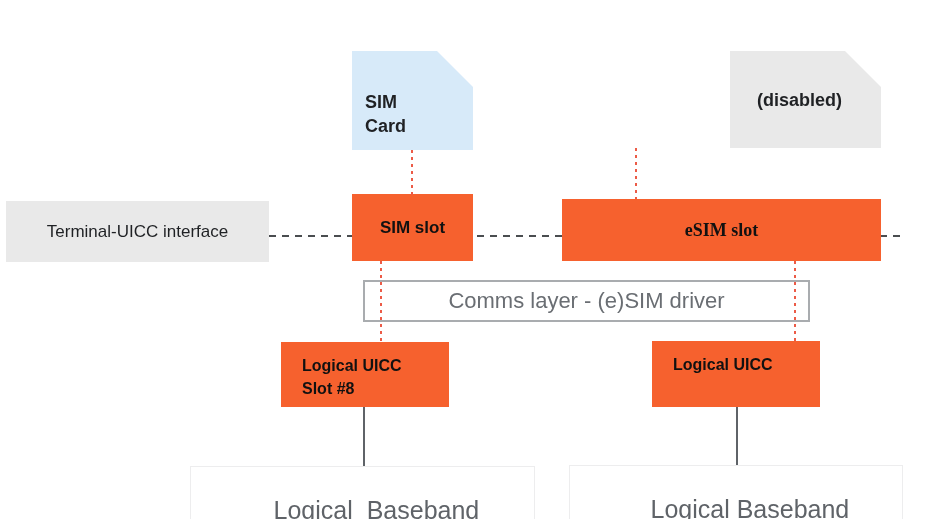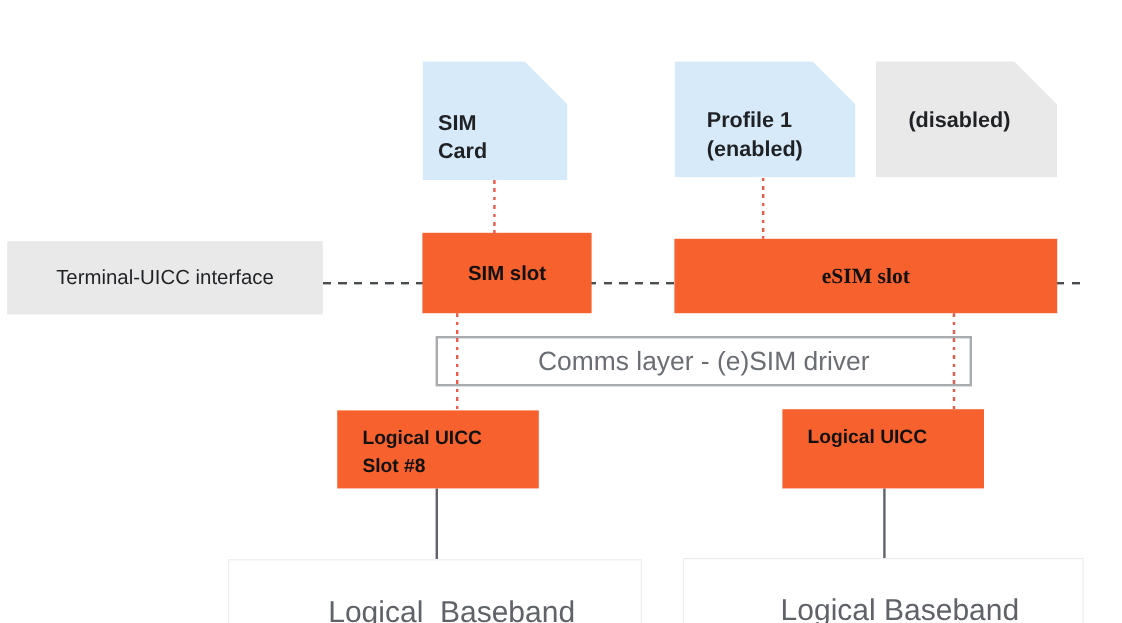--- a/index.html
+++ b/index.html
@@ -29,21 +29,21 @@
   .terminal{
     left:6px;top:161px;width:263px;height:61px;background:var(--light-gray);
     display:flex;align-items:center;justify-content:center;
     color:var(--dark-text);font-weight:normal;font-size:17px;z-index:2;text-align:center;
   }
   
   .slot{
     background:var(--orange);color:#111;font-weight:bold;z-index:2;
     display:flex;align-items:center;justify-content:center;
   }
-  .sim-slot{left:352px;top:154px;width:141px;height:67px;font-size:17px;}
+  .sim-slot{left:352px;top:154px;width:121px;height:67px;font-size:17px;}
   .esim-slot{left:562px;top:159px;width:319px;height:62px;font-size:18px;font-family:Liberation Serif, serif;}
   .uicc{
     background:var(--orange);color:#111;font-weight:bold;font-size:16px;
     line-height:1.45;z-index:2;padding:12px 12px 0 21px;
   }
   .uicc-1{left:281px;top:302px;width:168px;height:65px;}
   .uicc-2{left:652px;top:301px;width:168px;height:66px;}
   
   .comms{
     left:363px;top:240px;width:447px;height:42px;background:#fff;
@@ -92,24 +92,20 @@
   <div class="vdot d4"></div>
 
   <div class="vsolid s1"></div>
   <div class="vsolid s2"></div>
 
   <div class="node card sim-card">
     <div>SIM</div>
     <div>Card</div>
   </div>
 
-  <div class="node card profile-1">
-    <div>Profile 1</div>
-    <div>(enabled)</div>
-  </div>
 
   <div class="node card gray profile-2">
     <div>(disabled)</div>
   </div>
 
   <div class="node terminal">Terminal-UICC interface</div>
 
   <div class="node slot sim-slot">SIM slot</div>
 
   <div class="node slot esim-slot">eSIM slot</div>

